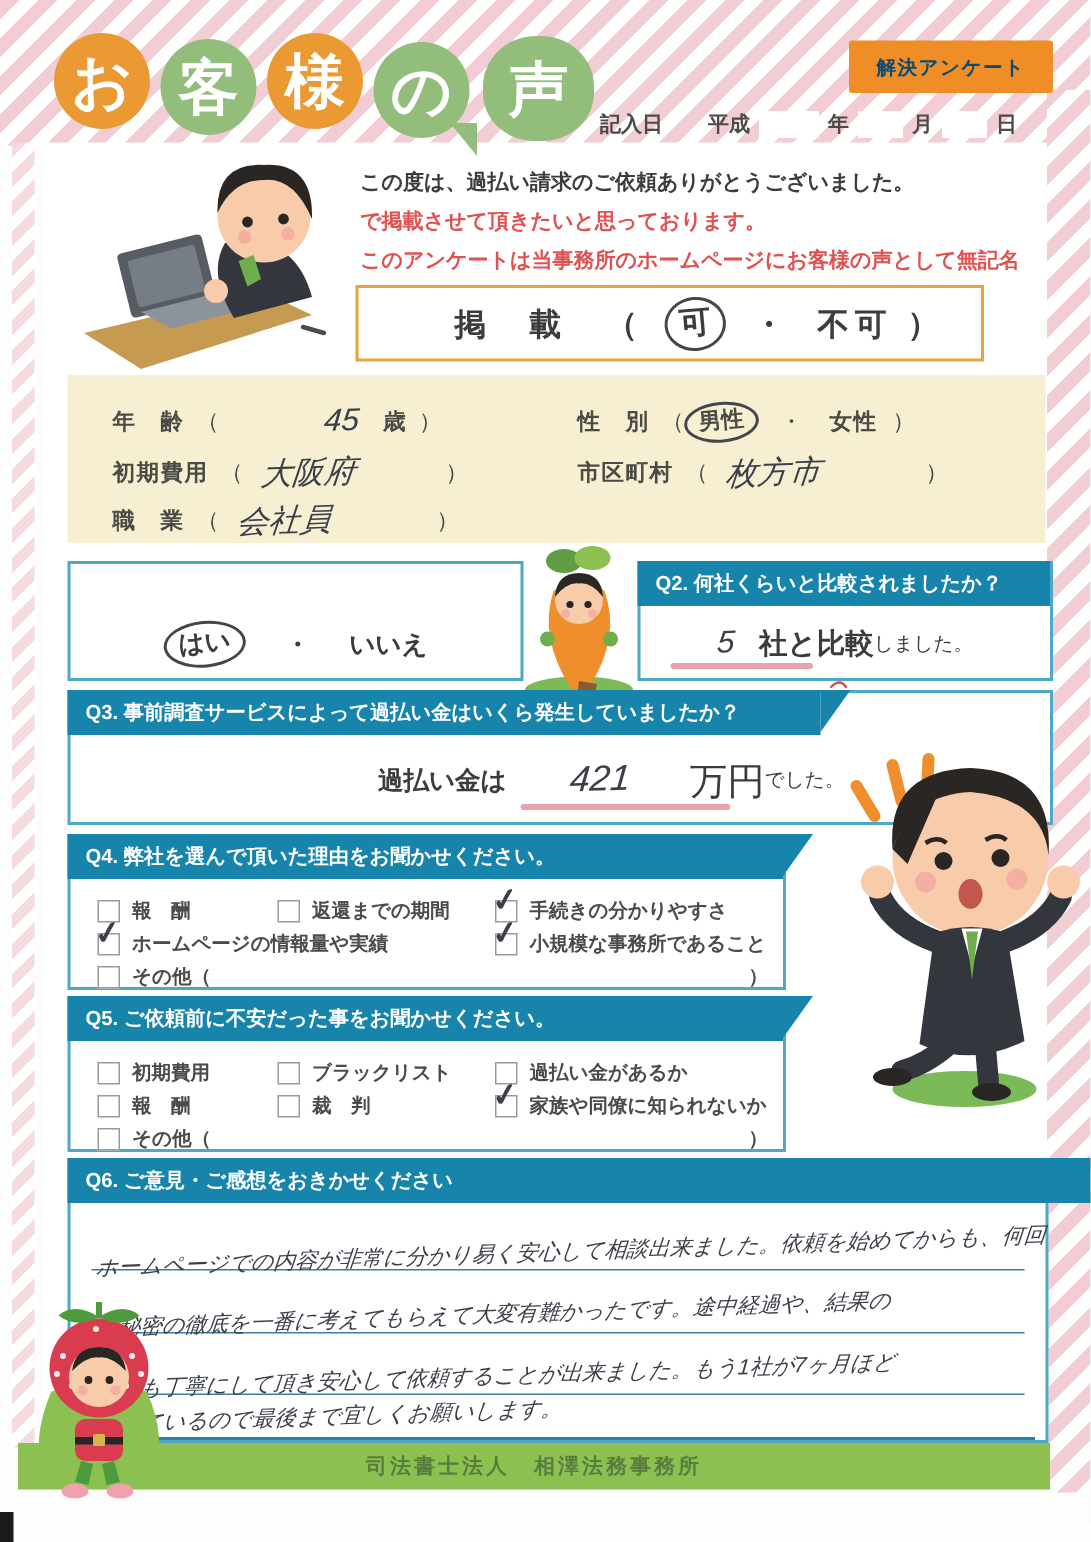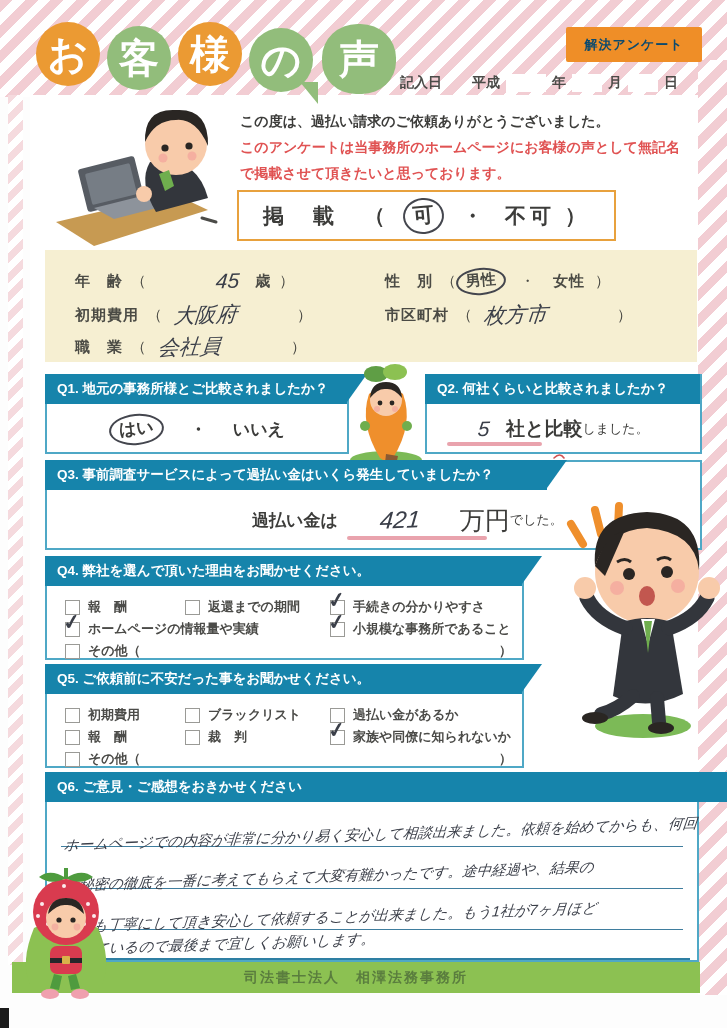--- a/index.html
+++ b/index.html
@@ -25,21 +25,21 @@
   .redact{display:inline-block;width:40px;height:18px;background:#fff;}
   .redact.small{width:30px;}
 
   
   .sheet{position:absolute;left:30px;top:95px;width:668px;height:867px;background:#fff;}
 
   .greet{position:absolute;left:240px;top:108px;width:460px;font-size:14px;font-weight:bold;line-height:26px;color:#3c3c3a;}
   .greet .red{color:#e05252;}
 
   .pubbox{position:absolute;left:237px;top:190px;width:375px;height:47px;background:#fff;border:2px solid #e8a13d;
-    display:flex;align-items:center;justify-content:center;font-size:21px;font-weight:bold;color:#3c3c3a;letter-spacing:4px;}
+    display:flex;align-items:center;justify-content:center;font-size:21px;font-weight:bold;color:#3c3c3a;letter-spacing:4px;padding-left:40px;}
   .pen-circle{display:inline-block;border:2.5px solid #44464e;border-radius:50%;padding:1px 8px 3px 8px;transform:rotate(-5deg);letter-spacing:0;}
 
   .beige{position:absolute;left:45px;top:250px;width:652px;height:112px;background:#f6efd2;font-size:15px;color:#4b4b45;}
   .beige .row{position:absolute;height:26px;display:flex;align-items:center;white-space:nowrap;}
   .beige b{font-weight:bold;letter-spacing:1px;}
   .hand{font-family:"Liberation Sans",sans-serif;font-style:italic;color:#3b3f49;display:inline-block;transform:skewX(-7deg) rotate(-2deg);}
   .hand-lg{font-size:21px;}
 
   
   .qbox{position:absolute;background:#fff;border:2px solid #4fa8c6;}
@@ -122,22 +122,22 @@
     <circle cx="137" cy="46" r="3.6" fill="#2a2623"></circle>
     <circle cx="111" cy="58" r="4.5" fill="#f2a09b" opacity=".65"></circle>
     <circle cx="140" cy="56" r="4.5" fill="#f2a09b" opacity=".65"></circle>
     <path d="M107 74 l10 -4 l5 16 l-9 5 z" fill="#6fae4e"></path>
     <circle cx="92" cy="94" r="8" fill="#f8cbaa"></circle>
     <path d="M150 118 l14 4" stroke="#4b4b48" stroke-width="3" stroke-linecap="round"></path>
   </svg>
 
   <div class="greet">
     <div>この度は、過払い請求のご依頼ありがとうございました。</div>
+    <div class="red">で掲載させて頂きたいと思っております。</div>
     <div class="red">このアンケートは当事務所のホームページにお客様の声として無記名</div>
-    <div class="red">で掲載させて頂きたいと思っております。</div>
   </div>
 
   <div class="pubbox">
     <span>掲　載</span>
     <span style="width:26px;"></span>
     <span>（</span>
     <span style="width:14px;"></span>
     <span class="pen-circle">可</span>
     <span style="width:18px;"></span>
     <span>・</span>
@@ -194,21 +194,20 @@
       <span style="width:8px;"></span>
         <span>（</span>
       <span style="width:12px;"></span>
       <span class="hand hand-lg">会社員</span>
       <span style="width:70px;"></span>
         <span>）</span>
     </div>
   </div>
 
   <div class="qbox" style="left:45px;top:374px;width:300px;height:76px;">
-    <div class="qheader tail" style="width:302px;">Q1. 地元の事務所様とご比較されましたか？</div>
     <div class="qcontent" style="top:30px;display:flex;align-items:center;justify-content:center;gap:26px;font-size:17px;font-weight:bold;color:#3c3c3a;">
       <span class="pen-circle">はい</span>
       <span>・</span>
       <span>いいえ</span>
     </div>
   </div>
 
   <svg class="abs" style="left:340px;top:362px;" width="92" height="108" viewBox="0 0 92 108">
     <ellipse cx="46" cy="98" rx="36" ry="9" fill="#7cba57"></ellipse>
     <path d="M29 32 Q46 18 63 32 Q74 62 53 96 Q46 101 40 96 Q19 62 29 32" fill="#ef8f2c"></path>

